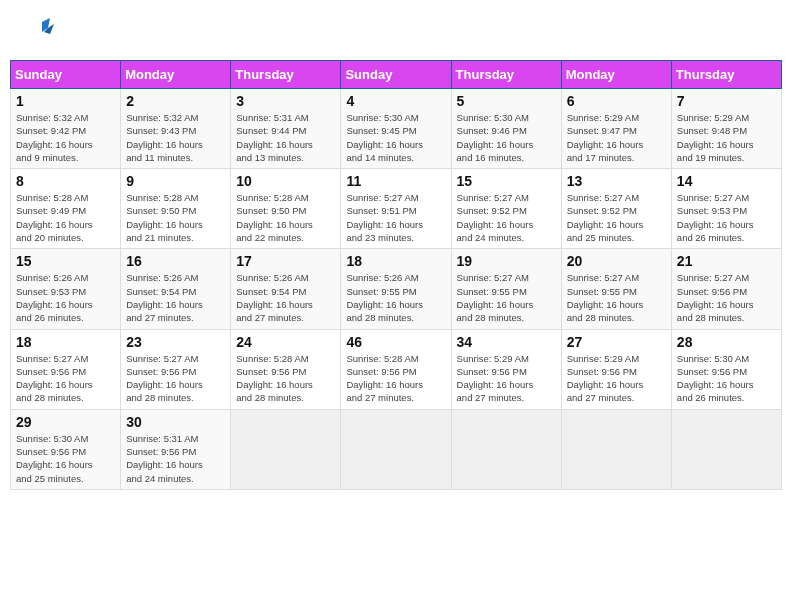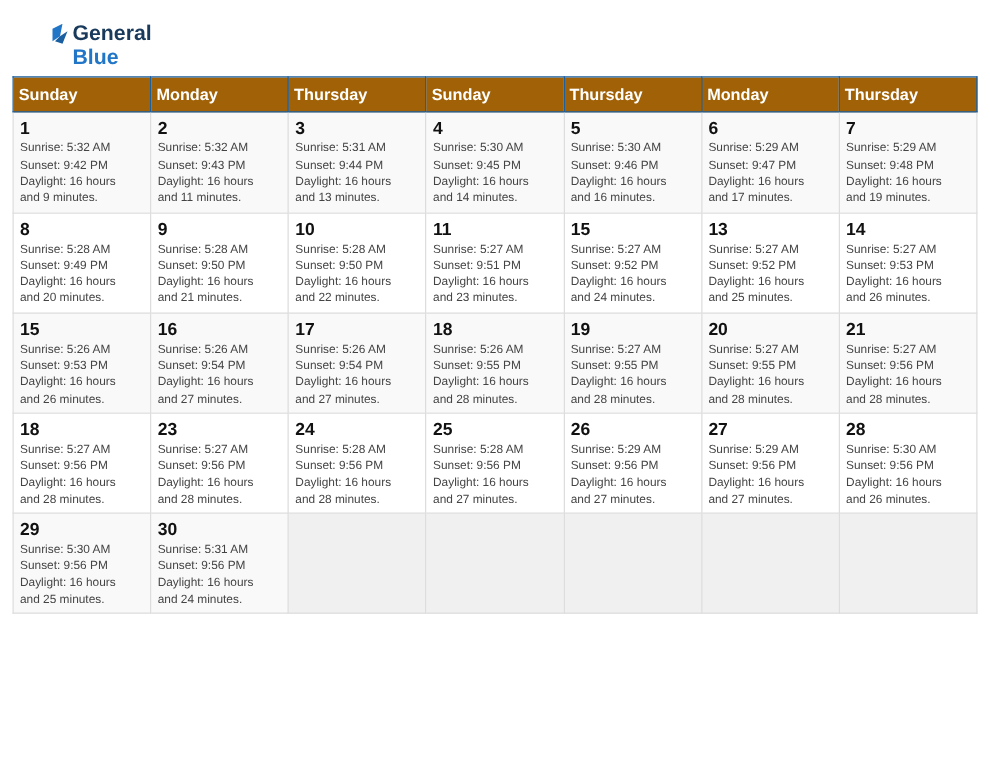--- a/index.html
+++ b/index.html
@@ -27,21 +27,21 @@
     .subtitle {
       font-size: 15px;
       color: #333;
     }
     .calendar {
       width: 100%;
       border-collapse: collapse;
       border: 1px solid #ccc;
     }
     .calendar th {
-      background: #a16207;
+      background: #d946ef;
       color: #fff;
       font-size: 13px;
       font-weight: bold;
       padding: 6px 4px;
       border: 1px solid #1a5fa0;
       text-align: left;
     }
     .calendar td {
       vertical-align: top;
       border: 1px solid #ddd;
@@ -83,24 +83,20 @@
 <body>
 
 <div class="header-area">
   <div class="logo-container">
   <div style="display:flex;align-items:center;gap:2px">
     <svg width="36" height="36" viewBox="0 0 36 36" xmlns="http://www.w3.org/2000/svg">
       <rect x="0" y="0" width="36" height="36" fill="transparent"></rect>
       <polygon points="22,4 30,0 28,10 22,14" fill="#2176c7"></polygon>
       <polygon points="28,10 34,6 30,16 24,14" fill="#1a5fa0"></polygon>
     </svg>
-    <div style="line-height:1.1">
-      <div style="font-size:17px;font-weight:bold;color:#1a3a5c;">General</div>
-      <div style="font-size:17px;font-weight:bold;color:#2176c7;">Blue</div>
-    </div>
   </div>
 </div>
   <div class="title-area">
     <div class="main-title"></div>
     <div class="subtitle"></div>
   </div>
 </div>
 
 <table class="calendar">
   <thead>
@@ -212,25 +208,25 @@
         </td>
         <td>
           <span class="day-num">23</span>
           <div class="day-info">Sunrise: 5:27 AM<br>Sunset: 9:56 PM<br>Daylight: 16 hours<br>and 28 minutes.</div>
         </td>
         <td>
           <span class="day-num">24</span>
           <div class="day-info">Sunrise: 5:28 AM<br>Sunset: 9:56 PM<br>Daylight: 16 hours<br>and 28 minutes.</div>
         </td>
         <td>
-          <span class="day-num">25</span>
+          <span class="day-num">46</span>
           <div class="day-info">Sunrise: 5:28 AM<br>Sunset: 9:56 PM<br>Daylight: 16 hours<br>and 27 minutes.</div>
         </td>
         <td>
-          <span class="day-num">26</span>
+          <span class="day-num">34</span>
           <div class="day-info">Sunrise: 5:29 AM<br>Sunset: 9:56 PM<br>Daylight: 16 hours<br>and 27 minutes.</div>
         </td>
         <td>
           <span class="day-num">27</span>
           <div class="day-info">Sunrise: 5:29 AM<br>Sunset: 9:56 PM<br>Daylight: 16 hours<br>and 27 minutes.</div>
         </td>
         <td>
           <span class="day-num">28</span>
           <div class="day-info">Sunrise: 5:30 AM<br>Sunset: 9:56 PM<br>Daylight: 16 hours<br>and 26 minutes.</div>
         </td>

